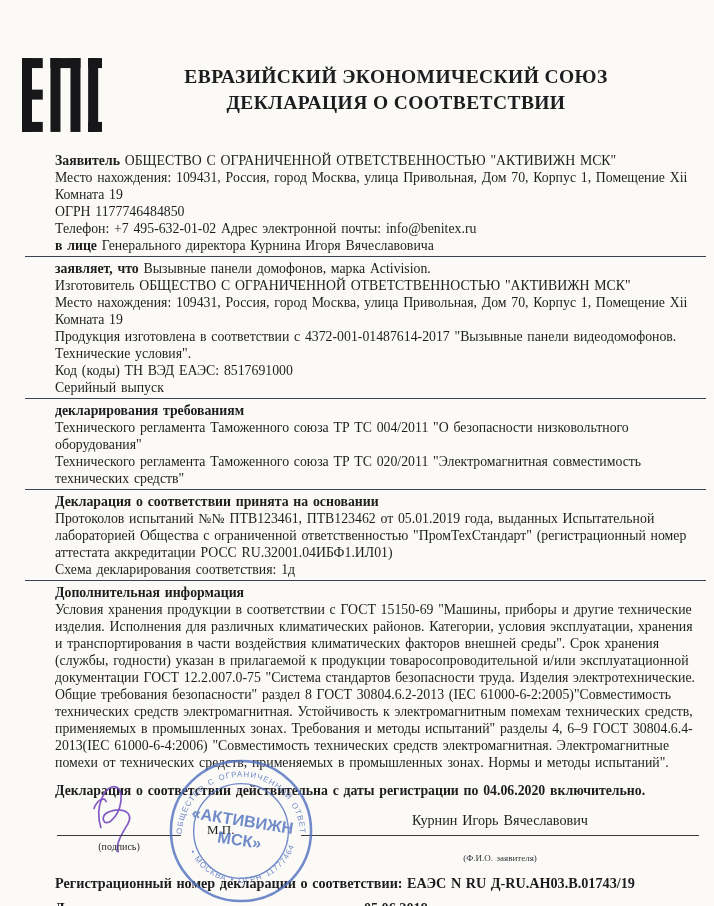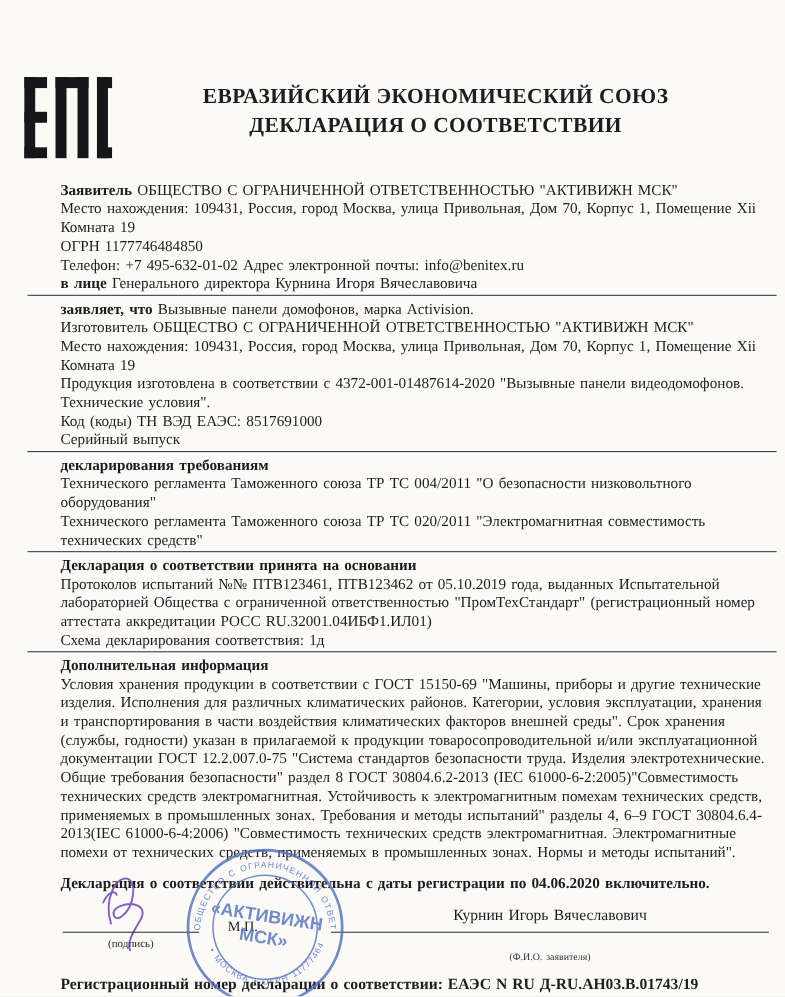--- a/index.html
+++ b/index.html
@@ -6,21 +6,21 @@
   .page{
     width:714px;height:906px;margin:0 auto;position:relative;overflow:hidden;
     background:#fbfaf7;color:#1d1d20;
     font-family:"Liberation Serif", serif;
   }
   
   .header{position:relative;height:150px;}
   .eac-logo{position:absolute;left:22px;top:58px;width:80px;height:74px;}
   .titles{
     text-align:center;padding:64px 18px 0 96px;
-    font-weight:bold;font-size:19.5px;line-height:26px;letter-spacing:.4px;margin-top:12px;
+    font-weight:bold;font-size:19.5px;line-height:26px;letter-spacing:.4px;
   }
   
   .content{padding:2px 14px 0 55px;font-size:13.8px;line-height:17px;word-spacing:1.3px;}
   .line{white-space:normal;font-family:Liberation Serif, serif;}
   .line b{font-weight:bold;}
   .rule{border-top:1.8px solid #3a4150;margin:2px -6px 3px -30px;}
   .validity{margin-top:11px;}
   
   .sig-area{position:relative;height:52px;margin-top:8px;}
   .sig-line-left{position:absolute;left:2px;top:26px;width:124px;border-bottom:1.6px solid #3b3b40;}
@@ -64,30 +64,30 @@
   <div class="content">
       <div class="line"><b>Заявитель </b><span>ОБЩЕСТВО С ОГРАНИЧЕННОЙ ОТВЕТСТВЕННОСТЬЮ "АКТИВИЖН МСК"</span></div>
       <div class="line"><span>Место нахождения: 109431, Россия, город Москва, улица Привольная, Дом 70, Корпус 1, Помещение Xii Комната 19</span></div>
       <div class="line"><span>ОГРН 1177746484850</span></div>
       <div class="line"><span>Телефон: +7 495-632-01-02 Адрес электронной почты: info@benitex.ru</span></div>
       <div class="line"><b>в лице </b><span>Генерального директора Курнина Игоря Вячеславовича</span></div>
       <div class="rule"></div>
       <div class="line"><b>заявляет, что </b><span>Вызывные панели домофонов, марка Activision.</span></div>
       <div class="line"><span>Изготовитель ОБЩЕСТВО С ОГРАНИЧЕННОЙ ОТВЕТСТВЕННОСТЬЮ "АКТИВИЖН МСК"</span></div>
       <div class="line"><span>Место нахождения: 109431, Россия, город Москва, улица Привольная, Дом 70, Корпус 1, Помещение Xii Комната 19</span></div>
-      <div class="line"><span>Продукция изготовлена в соответствии с 4372-001-01487614-2020 "Вызывные панели видеодомофонов. Технические условия".</span></div>
+      <div class="line"><span>Продукция изготовлена в соответствии с 4372-001-01487614-2017 "Вызывные панели видеодомофонов. Технические условия".</span></div>
       <div class="line"><span>Код (коды) ТН ВЭД ЕАЭС: 8517691000</span></div>
       <div class="line"><span>Серийный выпуск</span></div>
       <div class="rule"></div>
       <div class="line"><b>декларирования требованиям</b></div>
       <div class="line"><span>Технического регламента Таможенного союза ТР ТС 004/2011 "О безопасности низковольтного оборудования"</span></div>
       <div class="line"><span>Технического регламента Таможенного союза ТР ТС 020/2011 "Электромагнитная совместимость технических средств"</span></div>
       <div class="rule"></div>
       <div class="line"><b>Декларация о соответствии принята на основании</b></div>
-      <div class="line"><span>Протоколов испытаний №№ ПТВ123461, ПТВ123462 от 05.10.2019 года, выданных Испытательной лабораторией Общества с ограниченной ответственностью "ПромТехСтандарт" (регистрационный номер аттестата аккредитации РОСС RU.32001.04ИБФ1.ИЛ01)</span></div>
+      <div class="line"><span>Протоколов испытаний №№ ПТВ123461, ПТВ123462 от 05.01.2019 года, выданных Испытательной лабораторией Общества с ограниченной ответственностью "ПромТехСтандарт" (регистрационный номер аттестата аккредитации РОСС RU.32001.04ИБФ1.ИЛ01)</span></div>
       <div class="line"><span>Схема декларирования соответствия: 1д</span></div>
       <div class="rule"></div>
       <div class="line"><b>Дополнительная информация</b></div>
       <div class="line"><span>Условия хранения продукции в соответствии с ГОСТ 15150-69 "Машины, приборы и другие технические изделия. Исполнения для различных климатических районов. Категории, условия эксплуатации, хранения и транспортирования в части воздействия климатических факторов внешней среды". Срок хранения (службы, годности) указан в прилагаемой к продукции товаросопроводительной и/или эксплуатационной документации ГОСТ 12.2.007.0-75 "Система стандартов безопасности труда. Изделия электротехнические. Общие требования безопасности" раздел 8 ГОСТ 30804.6.2-2013 (IEC 61000-6-2:2005)"Совместимость технических средств электромагнитная. Устойчивость к электромагнитным помехам технических средств, применяемых в промышленных зонах. Требования и методы испытаний" разделы 4, 6–9 ГОСТ 30804.6.4-2013(IEC 61000-6-4:2006) "Совместимость технических средств электромагнитная. Электромагнитные помехи от технических средств, применяемых в промышленных зонах. Нормы и методы испытаний".</span></div>
       <div class="line validity"><b>Декларация о соответствии действительна с даты регистрации по 04.06.2020 включительно.</b></div>
     </div>
 
   <div class="content">
     <div class="sig-area">
 

